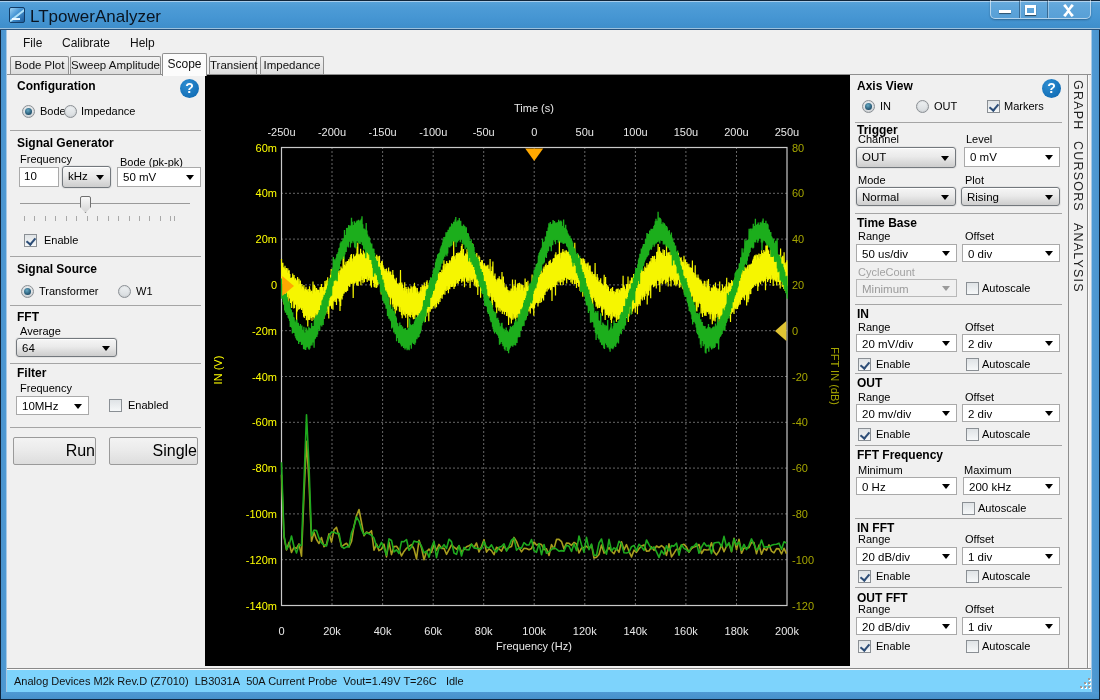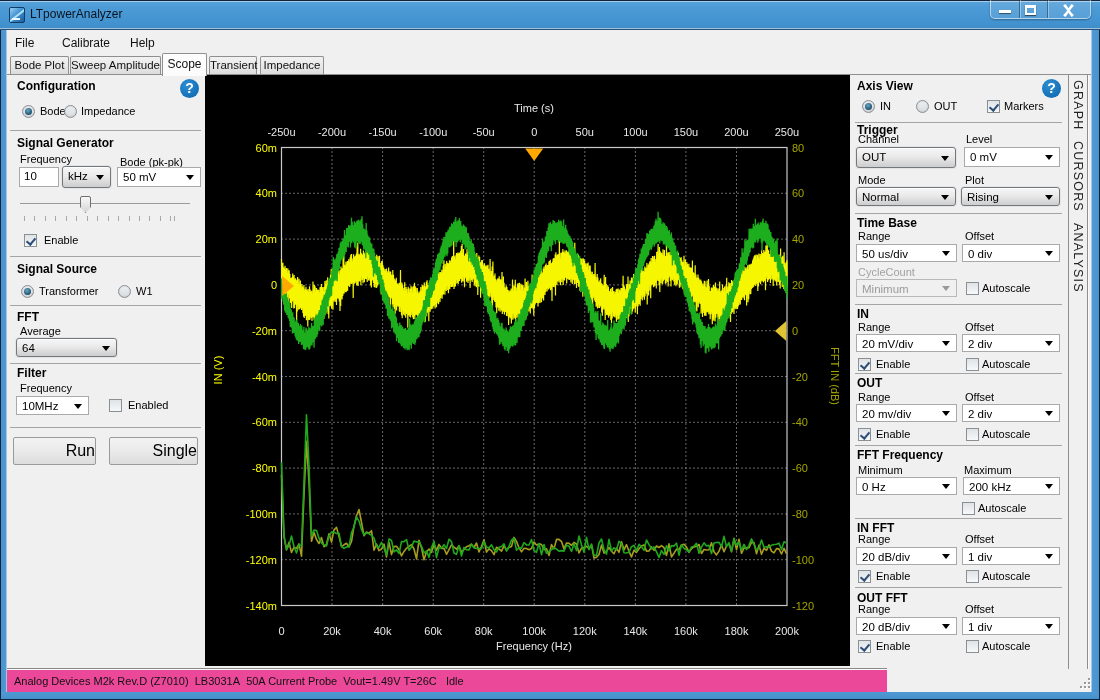--- a/index.html
+++ b/index.html
@@ -10,21 +10,21 @@
  background:linear-gradient(#58a3da 0%,#4d9bd6 22%,#4696d3 55%,#4090cd 85%,#3d8cc7 100%);
  border-top:1px solid #10253b;box-shadow:inset 0 1px 0 #a8cdec, inset 0 -1px 0 #28527c, inset 0 -2px 0 #9dc2de;}
 #frameL{left:0;top:30px;width:7px;height:662px;background:linear-gradient(90deg,#10253b 0,#10253b 1px,#4a94ce 1px,#4f9ad4 6px,#a6c8e4 6px,#a6c8e4 7px);}
 #frameR{left:1091px;top:30px;width:9px;height:662px;background:linear-gradient(90deg,#a6c8e4 0,#a6c8e4 1px,#4f9ad4 1px,#4a94ce 8px,#10253b 8px);}
 #frameB{left:0;top:692px;width:1100px;height:8px;background:linear-gradient(#4f9ad4 0,#4791cb 7px,#10253b 7px);}
 #frameB:before{content:"";position:absolute;left:0;top:0;width:1px;height:8px;background:#10253b;}
 #frameB:after{content:"";position:absolute;right:0;top:0;width:1px;height:8px;background:#10253b;}
 #winicon{left:9px;top:7px;width:16px;height:16px;background:linear-gradient(135deg,#9ed2f2 0%,#4c9ad8 40%,#1b5b9a 100%);border:1px solid #123c66;border-radius:2px;overflow:hidden;}
 #winicon i{position:absolute;left:-3px;top:6px;width:22px;height:2px;background:#aee2fa;transform:rotate(-38deg);}
 #winicon b{position:absolute;left:2px;bottom:2px;width:8px;height:2px;background:#eaf6ff;}
-#wtitle{left:30px;top:7px;font-size:12px;color:#0a1420;}
+#wtitle{left:30px;top:7px;font-size:17px;color:#0a1420;}
 
 #winbtns{left:990px;top:0;width:101px;height:19px;background:rgba(255,255,255,0.10);
  border:1px solid rgba(255,255,255,0.55);border-top:none;border-radius:0 0 5px 5px;
  box-shadow:0 1px 2px rgba(0,20,40,.35);}
 #winbtns .sep{position:absolute;top:0;width:1px;height:18px;background:rgba(10,35,60,.45);box-shadow:1px 0 0 rgba(255,255,255,.35);}
 #g-min{left:999px;top:10px;width:12px;height:3px;background:#fff;box-shadow:0 1px 1px rgba(0,0,0,.5);}
 #g-max{left:1025px;top:5px;width:11px;height:10px;border:2px solid #fff;border-top-width:3px;box-shadow:0 1px 1px rgba(0,0,0,.5);}
 #g-x{left:1062px;top:4px;width:13px;height:13px;}
 
 #menubar{left:7px;top:30px;width:1084px;height:25px;background:#f0f0f0;}
@@ -38,21 +38,21 @@
 
 #lpanel{left:7px;top:75px;width:210px;height:594px;background:#f0f0f0;}
 #plot{left:205px;top:75px;width:648px;height:591px;background:#000;overflow:hidden;}
 #rpanel{left:850px;top:75px;width:218px;height:594px;background:#f0f0f0;}
 #vline1{left:1068px;top:75px;width:1px;height:594px;background:#8f8f8f;}
 #tstrip{left:1069px;top:75px;width:18px;height:594px;background:#f0f0f0;}
 #vline2{left:1087px;top:75px;width:1px;height:594px;background:#8f8f8f;}
 #vline3{left:1088px;top:75px;width:3px;height:594px;background:#efefef;border-left:1px solid #fbfbfb;}
 .vtab{position:absolute;left:2px;font-size:12.5px;color:#222;writing-mode:vertical-rl;letter-spacing:1.2px;}
 
-#status{left:7px;top:668px;width:880px;height:24px;background:#ec4899;border-top:1px solid #898989;box-shadow:inset 0 1px 0 #fafafa;}
+#status{left:7px;top:668px;width:1084px;height:24px;background:#7dd3fc;border-top:1px solid #898989;box-shadow:inset 0 1px 0 #fafafa;}
 #status span{position:absolute;left:7px;top:6px;font-size:11px;color:#111;}
 .grip{position:absolute;width:2px;height:2px;background:#9a9a9a;box-shadow:1px 1px 0 #fff;}
 
 .hdr{position:absolute;font-weight:bold;font-size:12px;color:#000;}
 .lab{position:absolute;font-size:11px;color:#000;}
 .lab.dis{color:#a2a2a2;}
 .sep{position:absolute;height:1px;background:#a5a5a5;}
 .helpq{position:absolute;width:19px;height:19px;border-radius:50%;background:radial-gradient(circle at 38% 32%,#2e8ed2,#1470b8 70%,#0f62a4);color:#fff;font-weight:bold;font-size:14px;text-align:center;line-height:19px;}
 .radio{position:absolute;width:13px;height:13px;border-radius:50%;border:1px solid #8a8f94;background:linear-gradient(#eef1f3,#d7dbde);box-shadow:inset 0 0 2px rgba(0,0,0,.15);}
 .radio.sel:before{content:"";position:absolute;left:2px;top:2px;width:7px;height:7px;border-radius:50%;background:radial-gradient(circle at 42% 35%,#66a9c4,#1b4a66 75%);}
@@ -77,21 +77,21 @@
 <div class="abs" id="winbtns">
     <span class="sep" style="left:28px"></span>
     <span class="sep" style="left:56px"></span>
   </div>
 <div class="abs" id="g-min"></div>
 <div class="abs" id="g-max"></div>
 <div class="abs" id="g-x"><svg width="13" height="13">
       <path d="M2 1 L6.5 6 L11 1 M2 12 L6.5 7 L11 12 M2.8 1 L10.2 12 M10.2 1 L2.8 12" stroke="#ffffff" stroke-width="2.4" fill="none"></path>
     </svg></div>
 <div class="abs" id="menubar">
- <span class="menu" style="left:8px">File</span>
+ <span class="menu" style="left:16px">File</span>
  <span class="menu" style="left:55px">Calibrate</span>
  <span class="menu" style="left:123px">Help</span>
 </div>
 <div class="abs" id="tabrow">
  <div class="tab" style="left:3px;width:59px">Bode Plot</div>
  <div class="tab" style="left:63px;width:91px">Sweep Amplitude</div>
  <div class="tab active" style="left:155px;width:45px">Scope</div>
  <div class="tab" style="left:202px;width:48px">Transient</div>
  <div class="tab" style="left:253px;width:64px">Impedance</div>
 </div>

